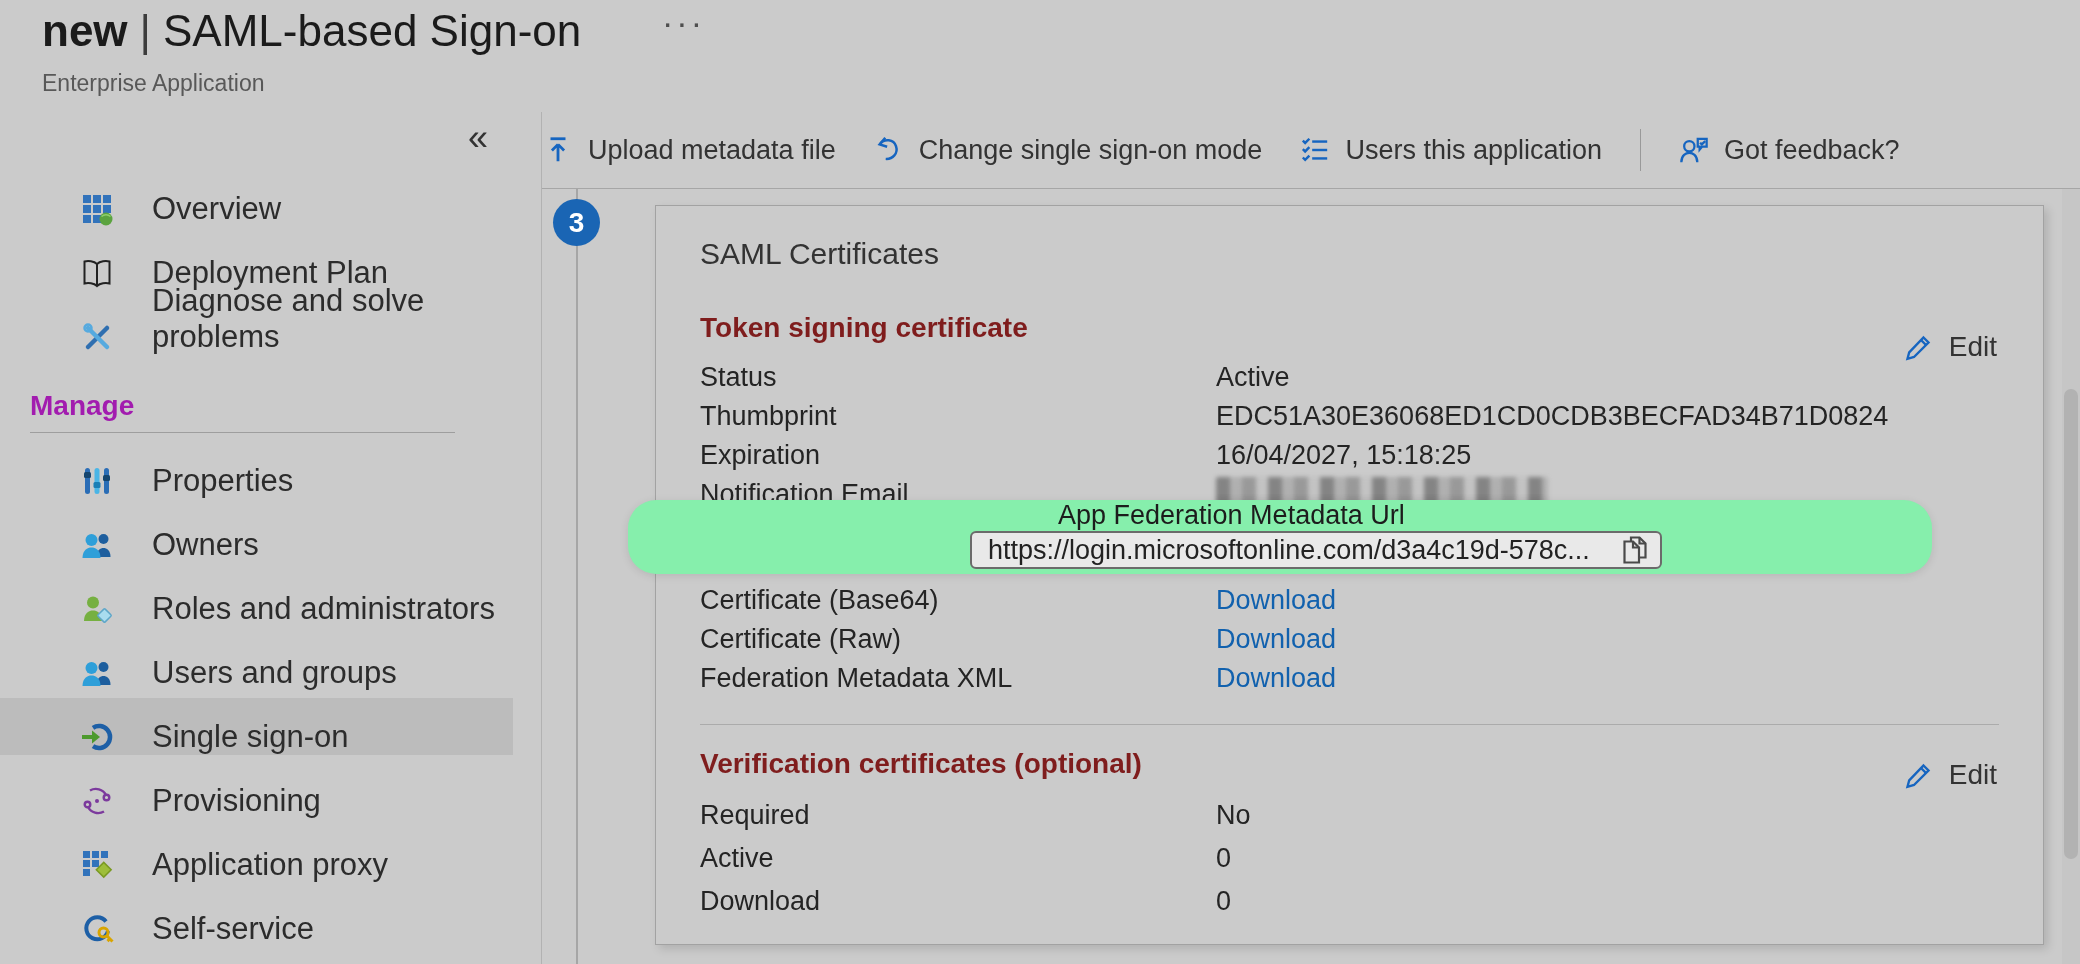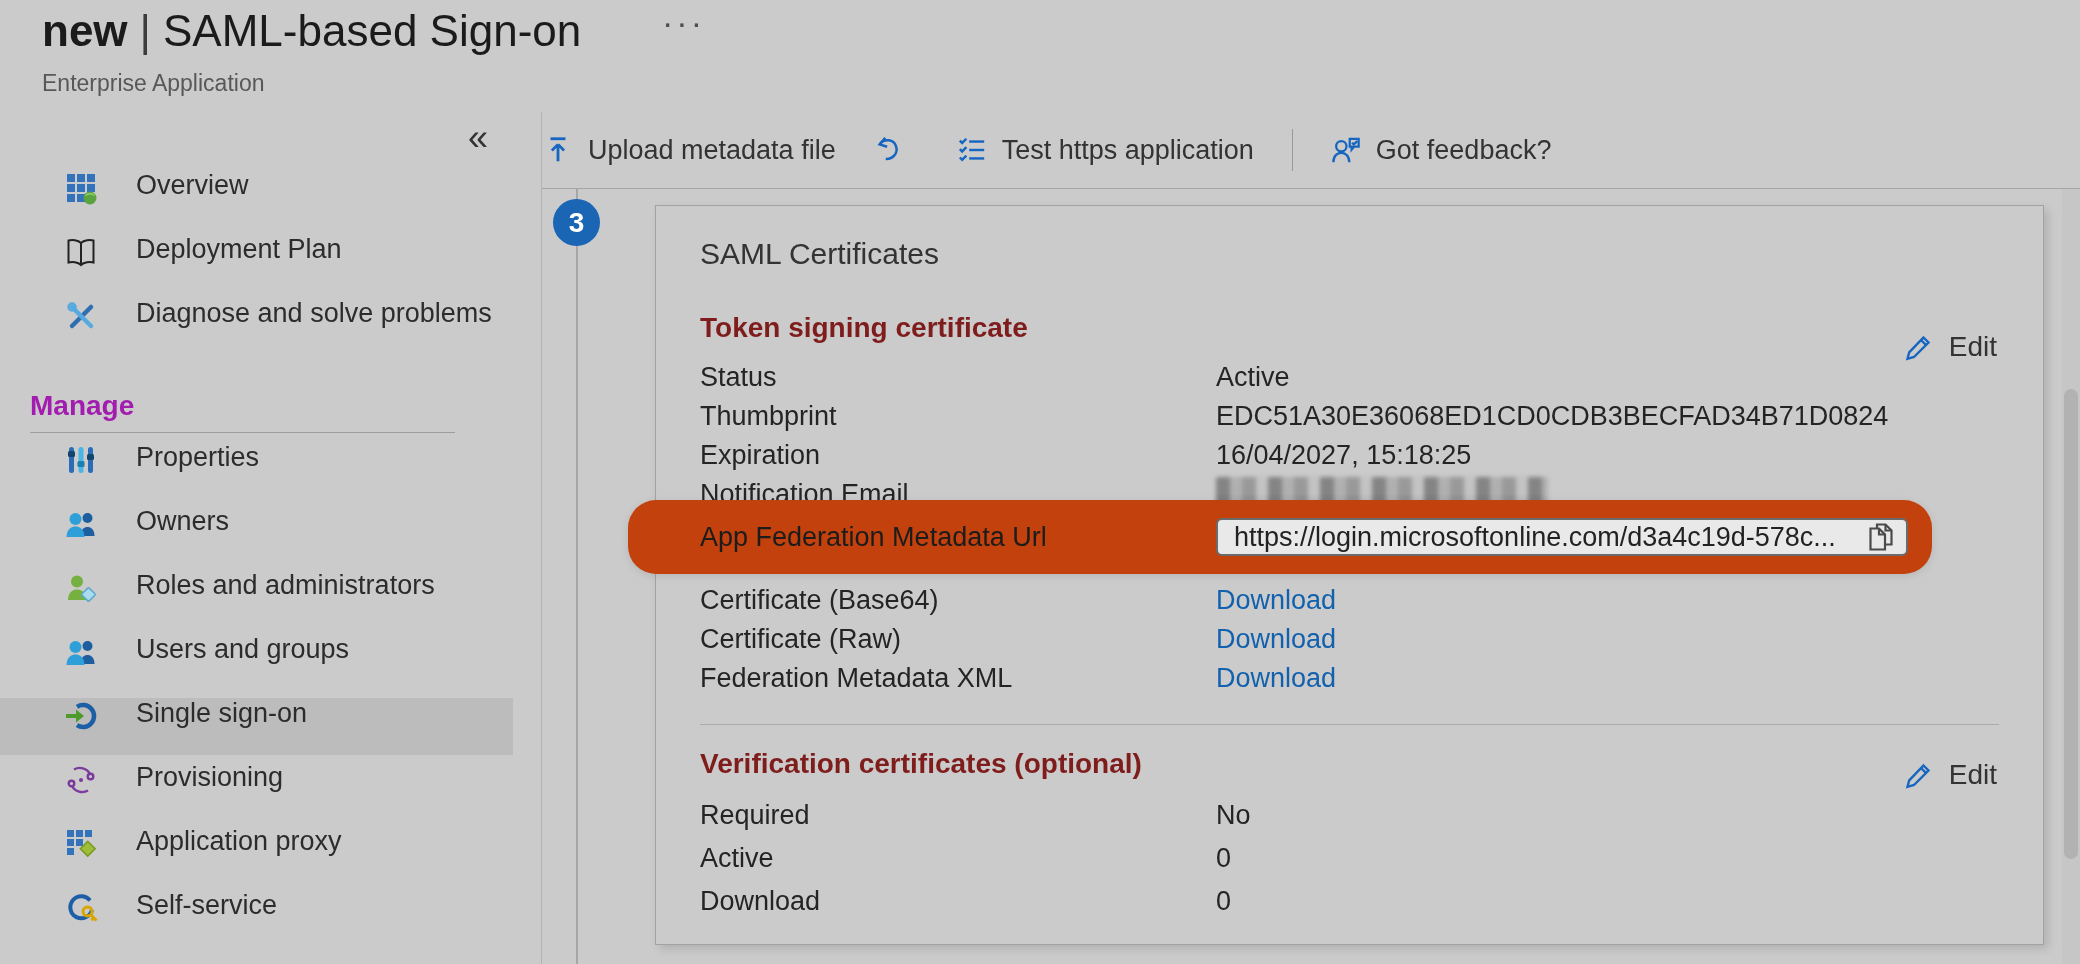--- a/index.html
+++ b/index.html
@@ -12,22 +12,22 @@
   .title-app{font-weight:700;}
   .title-sep{font-weight:400;color:#3c3c3c;padding:0 12px;}
   .title-page{font-weight:400;}
   .more-dots{position:absolute;left:650px;top:0px;font-size:34px;color:#4f4f4f;letter-spacing:3px;line-height:44px;cursor:pointer;}
   .subtitle{position:absolute;left:30px;top:70px;font-size:23px;color:#585858;}
 
   
   .sidebar{position:absolute;left:0;top:112px;width:513px;bottom:0;}
   .collapse-btn{position:absolute;left:468px;top:8px;font-size:36px;color:#333;cursor:pointer;line-height:36px;}
   .side-items{position:absolute;top:58px;left:0;right:0;}
-  .side-item{height:57px;margin-bottom:7px;display:flex;align-items:flex-start;padding-left:64px;
-             font-size:27px;color:#2c2c2c;cursor:pointer;}
+  .side-item{height:57px;margin-bottom:7px;display:flex;align-items:flex-end;padding-left:80px;
+             font-size:31px;color:#2c2c2c;cursor:pointer;}
   .side-item.selected{background:#bcbcbc;}
   .side-icon{width:36px;height:36px;margin-right:36px;flex:none;}
   .side-icon svg{width:34px;height:34px;display:block;margin-top:1px;}
   .manage-label{margin:35px 0 12px 30px;font-size:28px;font-weight:700;color:#a21caf;height:30px;}
   .manage-divider{margin:12px 0 9px 30px;width:425px;height:1px;background:#9e9e9e;}
 
   
   .sidebar-divider{position:absolute;left:541px;top:112px;bottom:0;width:1px;background:#b2b2b2;}
   .section-sep{position:absolute;left:542px;top:188px;right:0;height:1px;background:#a6a6a6;}
   .step-line{position:absolute;left:576px;top:188px;width:2px;height:776px;background:#a6a6a6;}
@@ -54,23 +54,23 @@
   .row{height:39px;display:flex;align-items:center;font-size:27px;}
   .row-v{height:43px;}
   .row .lbl{width:516px;flex:none;color:#242424;}
   .row .val{color:#242424;white-space:nowrap;}
   a.dl{color:#1161ae;text-decoration:none;cursor:pointer;}
   .redacted{width:332px;height:36px;border-radius:2px;filter:blur(2px);
     background:
       repeating-linear-gradient(90deg, rgba(118,118,118,.85) 0 14px, rgba(172,172,172,.9) 14px 26px,
         rgba(138,138,138,.8) 26px 40px, rgba(192,192,192,.85) 40px 52px),
       repeating-linear-gradient(0deg, rgba(255,255,255,.25) 0 9px, rgba(88,88,88,.25) 9px 17px, rgba(255,255,255,.15) 17px 26px);}
-  .spot-row{position:relative;margin:-14px 0 7px -72px;width:1304px;height:74px;background:#c2410c;
+  .spot-row{position:relative;margin:-14px 0 7px -72px;width:1304px;height:74px;background:#86efac;
             border-radius:28px;display:flex;align-items:center;padding-left:72px;box-sizing:border-box;
-            box-shadow:0 2px 8px rgba(0,0,0,.10);}
+            box-shadow:0 2px 8px rgba(0,0,0,.10);flex-direction:column;}
   .spot-row .lbl{width:516px;flex:none;font-size:27px;color:#1c1c1c;}
   .url-box{position:relative;width:692px;height:38px;background:#e9e9e9;border:2px solid #6b6b6b;border-radius:6px;
            box-sizing:border-box;display:flex;align-items:center;padding:0 56px 0 16px;font-size:27px;color:#222;
            white-space:nowrap;overflow:hidden;cursor:text;}
   .copy-btn{position:absolute;right:9px;top:50%;transform:translateY(-50%);width:32px;height:34px;cursor:pointer;}
   .copy-btn svg{width:32px;height:34px;display:block;}
   .card-divider{margin:26px 44px 0 44px;height:1px;background:#ababab;}
   .edit-btn{position:absolute;right:46px;display:flex;align-items:center;font-size:28px;color:#333;cursor:pointer;}
   .edit-btn svg{width:32px;height:32px;margin-right:14px;}
   #edit-token{top:125px;}
@@ -237,31 +237,32 @@
         <path d="M8 4 H24"></path>
         <path d="M16 28 V10 M16 10 L9.5 16.5 M16 10 L22.5 16.5"></path>
       </svg>
       <span>Upload metadata file</span>
     </div>
     <div class="tb-item">
       <svg viewBox="0 0 32 32" fill="none" stroke="#1665c0" stroke-width="2.6">
         <path d="M12 3 L6 10 L14 12.5"></path>
         <path d="M6.5 9.5 C11 3.5 21 4.5 23.5 12 C26 19.5 20 26 12.5 25.5"></path>
       </svg>
+      <span>Change single sign-on mode</span>
     </div>
     <div class="tb-item">
       <svg viewBox="0 0 32 32" fill="none" stroke="#1665c0" stroke-width="2.6">
         <path d="M3 6 l2.5 2.5 L10 4"></path>
         <path d="M13 7 H29"></path>
         <path d="M3 15 l2.5 2.5 L10 13"></path>
         <path d="M13 16 H29"></path>
         <path d="M3 24 l2.5 2.5 L10 22"></path>
         <path d="M13 25 H29"></path>
       </svg>
-      <span>Test https application</span>
+      <span>Users this application</span>
     </div>
     <div class="tb-divider"></div>
     <div class="tb-item">
       <svg viewBox="0 0 32 32" fill="none" stroke="#1665c0" stroke-width="2.4">
         <circle cx="11" cy="12" r="5.5"></circle>
         <path d="M2.5 29 c0-7.5 5-10 8.5-10 s8.5 2.5 8.5 10"></path>
         <path d="M20 4 h9.5 v8.5 h-5 l-2.5 3 v-3 h-2 z"></path>
         <path d="M22.5 8.2 l1.8 1.8 L28 6.5"></path>
       </svg>
       <span>Got feedback?</span>

